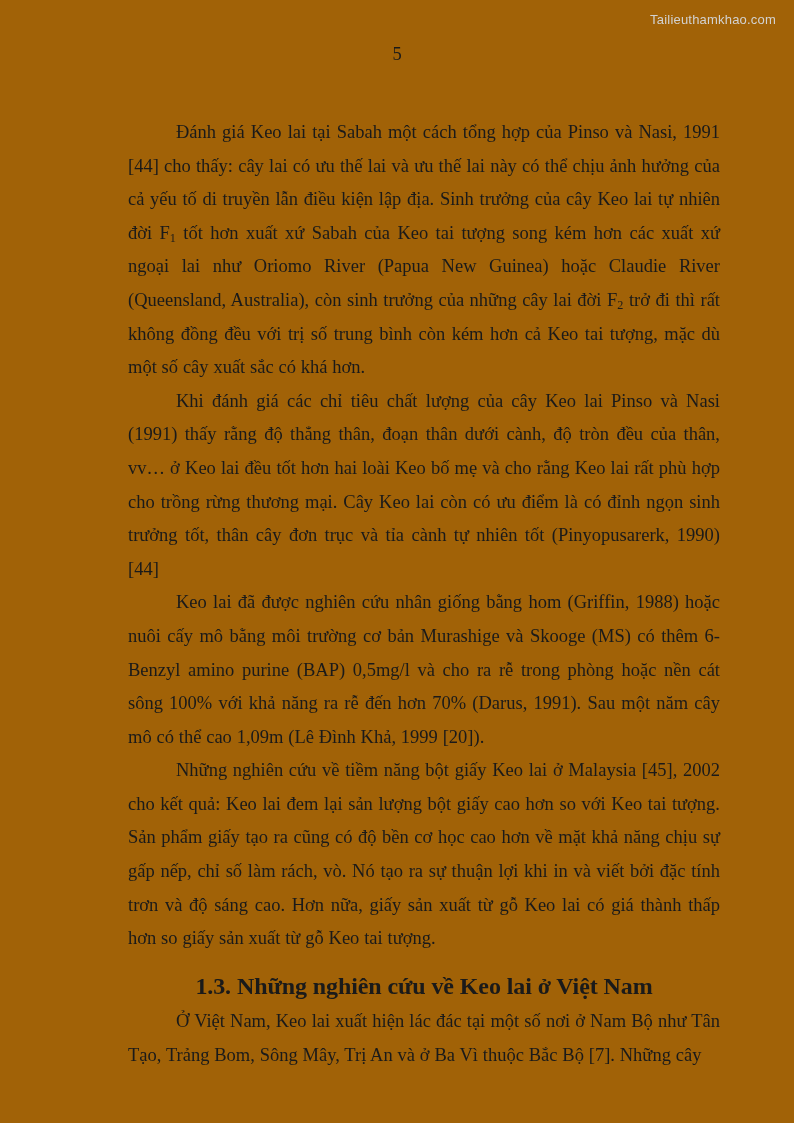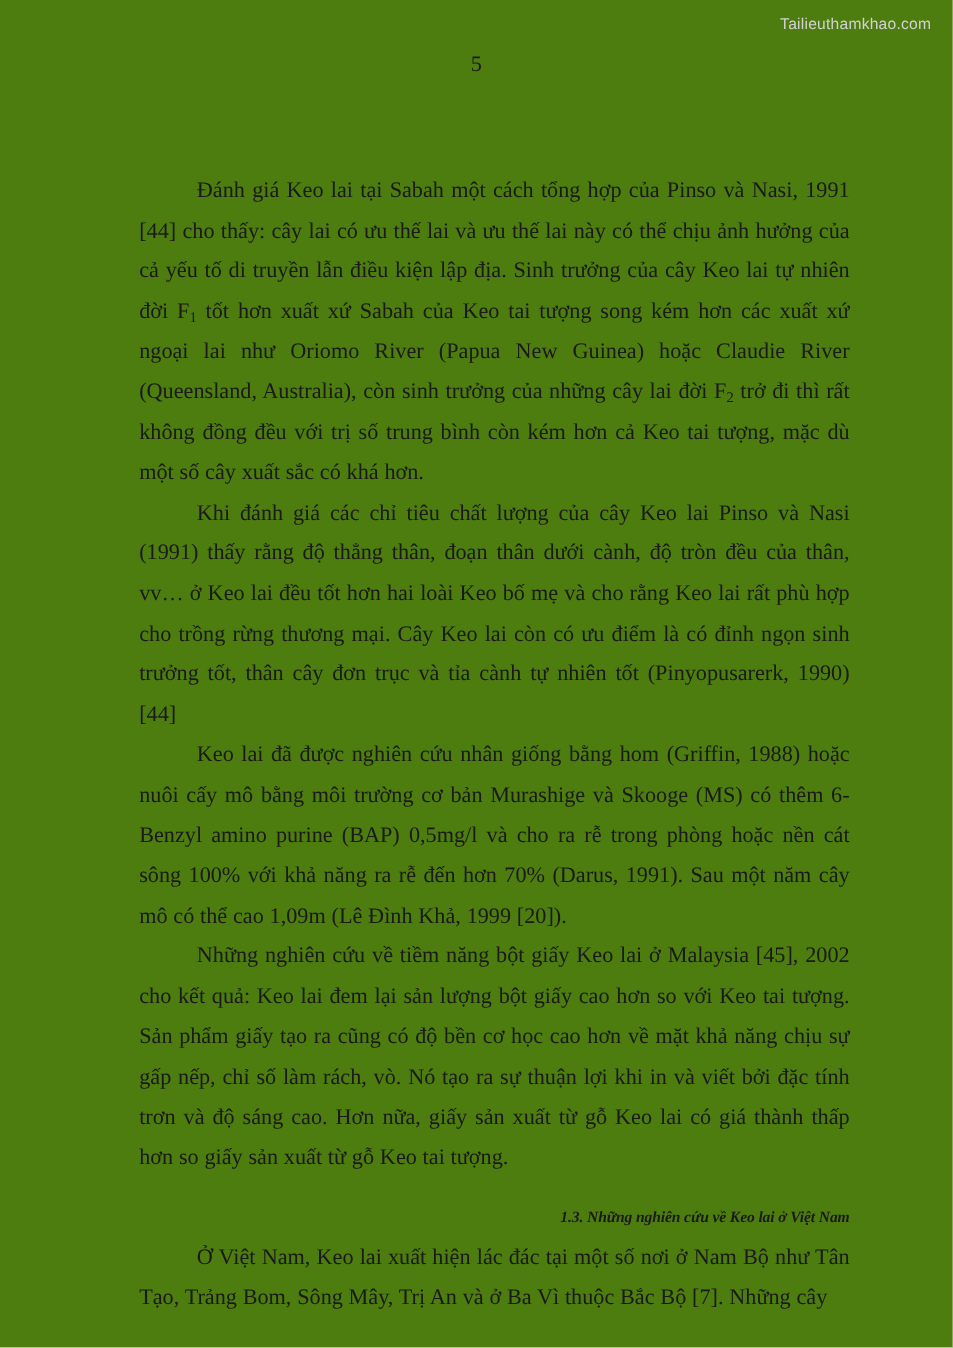--- a/index.html
+++ b/index.html
@@ -4,21 +4,21 @@
 <style>
   html, body {
     margin: 0;
     padding: 0;
     background: #ffffff;
   }
   .page {
     position: relative;
     width: 794px;
     height: 1123px;
-    background: #4d7c0f;
+    background: #a16207;
     overflow: hidden;
     font-family: "Liberation Serif", "DejaVu Serif", serif;
     color: #1a1a1a;
   }
   .watermark {
     position: absolute;
     top: 12px;
     right: 18px;
     font-family: "Liberation Sans", "DejaVu Sans", sans-serif;
     font-size: 13px;
@@ -31,24 +31,23 @@
     position: absolute;
     top: 44px;
     left: 0;
     width: 794px;
     text-align: center;
     font-size: 18.5px;
     color: #1a1a1a;
   }
   .content {
     position: absolute;
-    left: 116px;
+    left: 128px;
     top: 116px;
     width: 592px;
-    margin-top: 27px;
   }
   p.body-par {
     margin: 0;
     text-align: justify;
     text-justify: inter-word;
     text-indent: 48px;
     font-size: 18.5px;
     line-height: 33.6px;
     hyphens: none;
     word-spacing: 0.2px;
@@ -56,26 +55,25 @@
   p.body-par + p.body-par {
     margin-top: 0;
   }
   sub {
     font-size: 0.66em;
     vertical-align: -0.28em;
     line-height: 0;
   }
   h2.section-heading {
     margin: 14px 0 2px 0;
-    font-size: 13px;
+    font-size: 24px;
     line-height: 33.6px;
     font-weight: bold;
-    font-style: italic;
     text-indent: 0;
-    text-align: right;
+    text-align: center;
     letter-spacing: -0.1px;
   }
 </style>
 </head>
 <body>
 
 <div class="page">
 
   <div class="watermark">Tailieuthamkhao.com</div>
 

